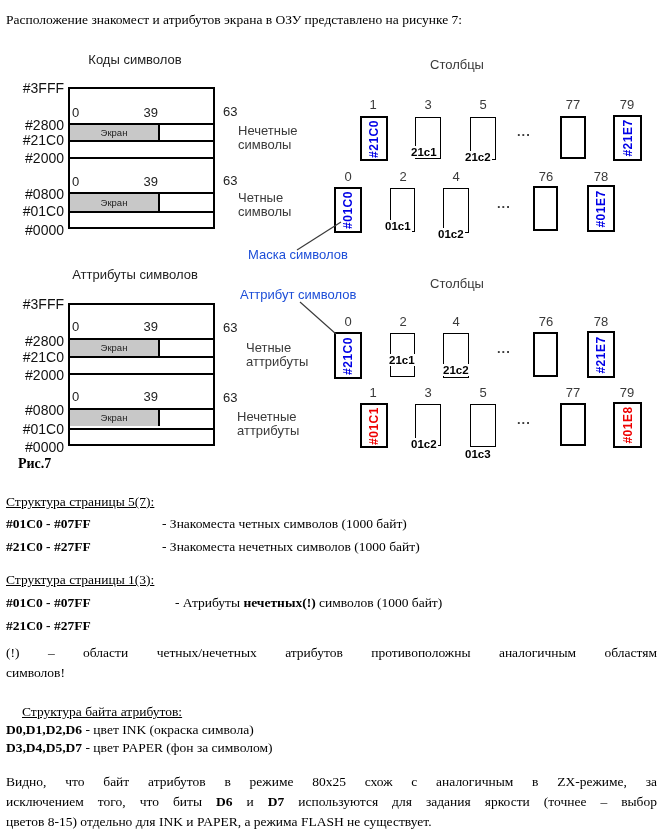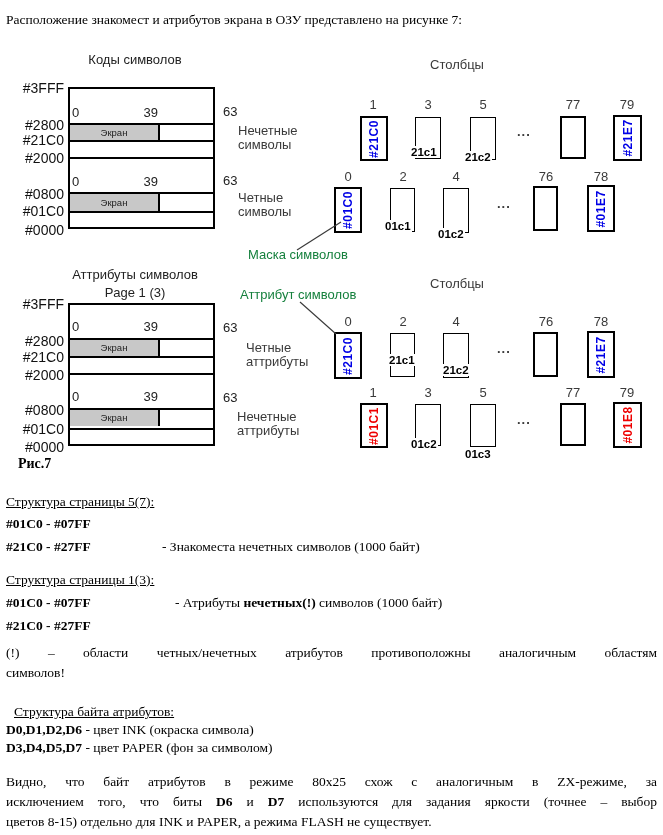--- a/index.html
+++ b/index.html
@@ -16,21 +16,21 @@
   .mapline{position:absolute;left:0;right:0;height:0;border-top:2px solid #000;}
   .grayband{position:absolute;left:0;width:88px;background:#C8C8C8;border-right:2px solid #000;}
   .ekran{font:9.5px "Liberation Sans",sans-serif;color:#222;text-align:center;width:100%;}
   .innum{position:absolute;font:13px "Liberation Sans",sans-serif;color:#222;}
   .addr{position:absolute;left:0;width:64px;text-align:right;
         font:14px "Liberation Sans",sans-serif;color:#111;}
   .dnum{position:absolute;width:30px;text-align:center;
         font:13px "Liberation Sans",sans-serif;color:#3a3a3a;}
   .d63{position:absolute;font:13px "Liberation Sans",sans-serif;color:#222;}
   .dlabel{position:absolute;font:13px/14px "Liberation Sans",sans-serif;color:#3a3a3a;}
-  .anno{position:absolute;font:13px "Liberation Sans",sans-serif;color:#15803d;white-space:nowrap;}
+  .anno{position:absolute;font:13px "Liberation Sans",sans-serif;color:#1d4ed8;white-space:nowrap;}
   .cbox{position:absolute;border:2px solid #000;background:#fff;box-sizing:border-box;}
   .cbox.thin{border-width:1px;}
   .vtext{position:absolute;left:50%;top:50%;transform:translate(-50%,-50%) rotate(-90deg);
          font:bold 12px "Liberation Sans",sans-serif;white-space:nowrap;letter-spacing:.5px;}
   .blue{color:#0000E6;} .red{color:#EE0000;}
   .mlabel{position:absolute;font:bold 11.5px "Liberation Sans",sans-serif;color:#000;
           background:#fff;padding:0 1px;white-space:nowrap;}
   .dots{position:absolute;font:bold 13px "Liberation Sans",sans-serif;color:#3a3a3a;letter-spacing:1px;}
   svg.overlay{position:absolute;left:0;top:0;pointer-events:none;}
 </style>
@@ -65,21 +65,20 @@
   <div class="addr" style="top:117px">#2800</div>
   <div class="addr" style="top:132px">#21C0</div>
   <div class="addr" style="top:150px">#2000</div>
   <div class="addr" style="top:186px">#0800</div>
   <div class="addr" style="top:203px">#01C0</div>
   <div class="addr" style="top:222px">#0000</div>
   <div class="d63" style="left:223px;top:104px">63</div>
   <div class="d63" style="left:223px;top:173px">63</div>
 
   <div class="abs maptitle" style="left:60px;top:267px">Аттрибуты символов</div>
-  <div class="abs maptitle" style="left:60px;top:285px">Page 1 (3)</div>
 
   <div class="mapbox" style="left:68px;top:303px;width:147px;height:143px">
     <div class="innum" style="left:2px;top:14px">0</div>
     <div class="innum" style="left:58px;top:14px;width:30px;text-align:right">39</div>
     <div class="mapline" style="top:33px"></div>
     <div class="grayband" style="top:35px;height:16px">
       <div class="ekran" style="line-height:16px">Экран</div>
     </div>
     <div class="mapline" style="top:51px"></div>
     <div class="mapline" style="top:68px"></div>
@@ -209,40 +208,41 @@
 
   <svg class="overlay" width="663" height="480" viewBox="0 0 663 480">
     <line x1="297" y1="250" x2="341" y2="222" stroke="#3a3a3a" stroke-width="1.2"></line>
     <line x1="300" y1="302" x2="336" y2="334" stroke="#3a3a3a" stroke-width="1.2"></line>
   </svg>
 
   <div class="abs ser u" style="left:6px;top:494px">Структура страницы 5(7):</div>
   <div class="abs ser" style="left:6px;top:516px">
     <span class="b">#01C0 - #07FF</span>
   </div>
+  <div class="abs ser" style="left:162px;top:516px">- Знакоместа четных символов (1000 байт)</div>
   <div class="abs ser" style="left:6px;top:539px">
     <span class="b">#21C0 - #27FF</span>
   </div>
   <div class="abs ser" style="left:162px;top:539px">- Знакоместа нечетных символов (1000 байт)</div>
 
   <div class="abs ser u" style="left:6px;top:572px">Структура страницы 1(3):</div>
   <div class="abs ser" style="left:6px;top:595px">
     <span class="b">#01C0 - #07FF</span>
   </div>
   <div class="abs ser" style="left:175px;top:595px">
     <span>- Атрибуты </span><span class="bu">нечетных(!)</span><span> символов (1000 байт)</span>
   </div>
   <div class="abs ser" style="left:6px;top:618px">
     <span class="b">#21C0 - #27FF</span>
   </div>
 
   <div class="abs ser just" style="left:6px;top:645px">(!) – области четных/нечетных атрибутов противоположны аналогичным областям</div>
   <div class="abs ser" style="left:6px;top:665px">символов!</div>
 
-  <div class="abs ser u" style="left:14px;top:704px">Структура байта атрибутов:</div>
+  <div class="abs ser u" style="left:22px;top:704px">Структура байта атрибутов:</div>
   <div class="abs ser" style="left:6px;top:722px">
     <span class="b">D0,D1,D2,D6</span><span> - цвет INK (окраска символа)</span>
   </div>
   <div class="abs ser" style="left:6px;top:740px">
     <span class="b">D3,D4,D5,D7</span><span> - цвет PAPER (фон за символом)</span>
   </div>
 
   <div class="abs ser just" style="left:6px;top:774px">Видно, что байт атрибутов в режиме 80х25 схож с аналогичным в ZX-режиме, за</div>
   <div class="abs ser just" style="left:6px;top:794px">
     <span>исключением того, что биты </span><span class="b">D6</span><span> и </span><span class="b">D7</span><span> используются для задания яркости (точнее – выбор</span>

